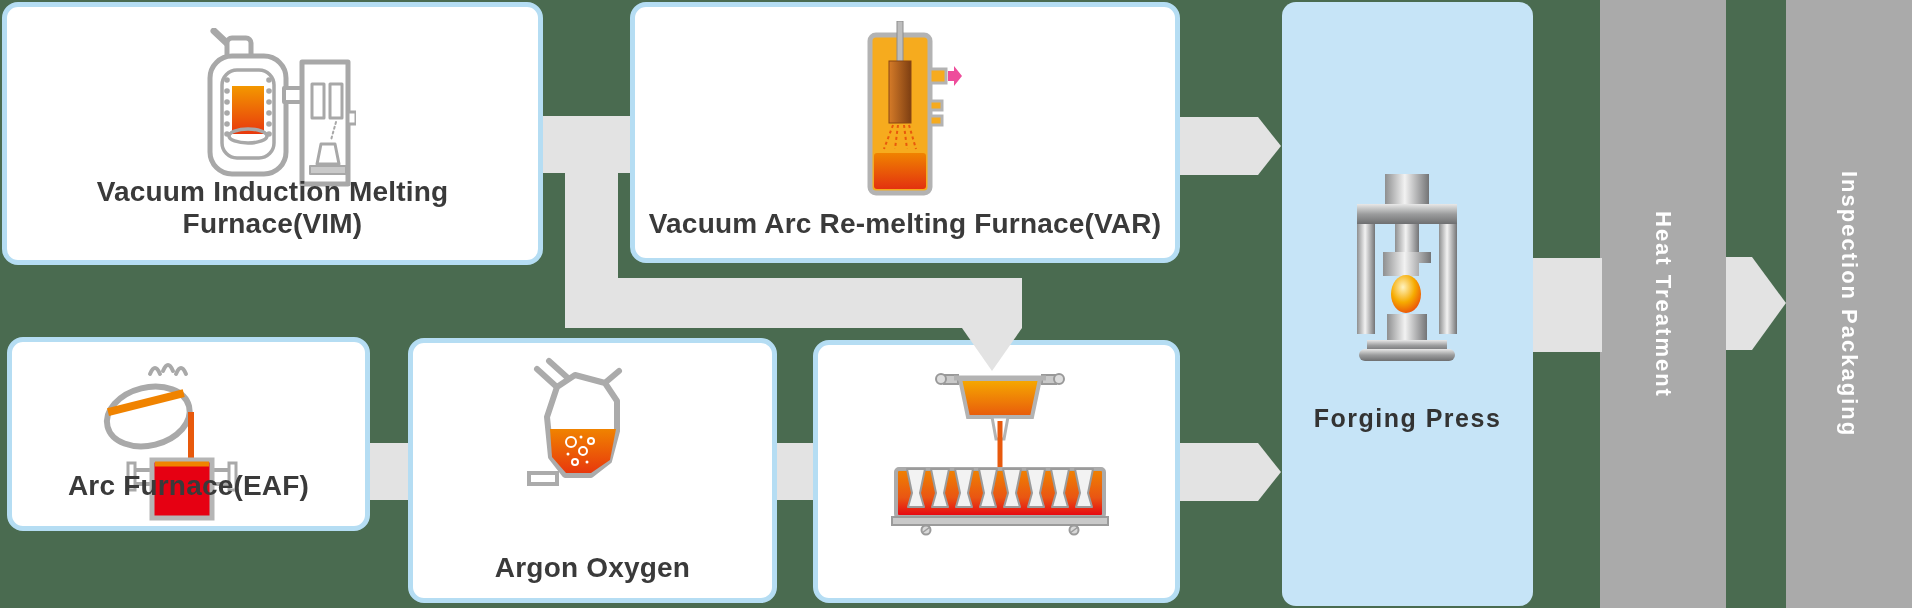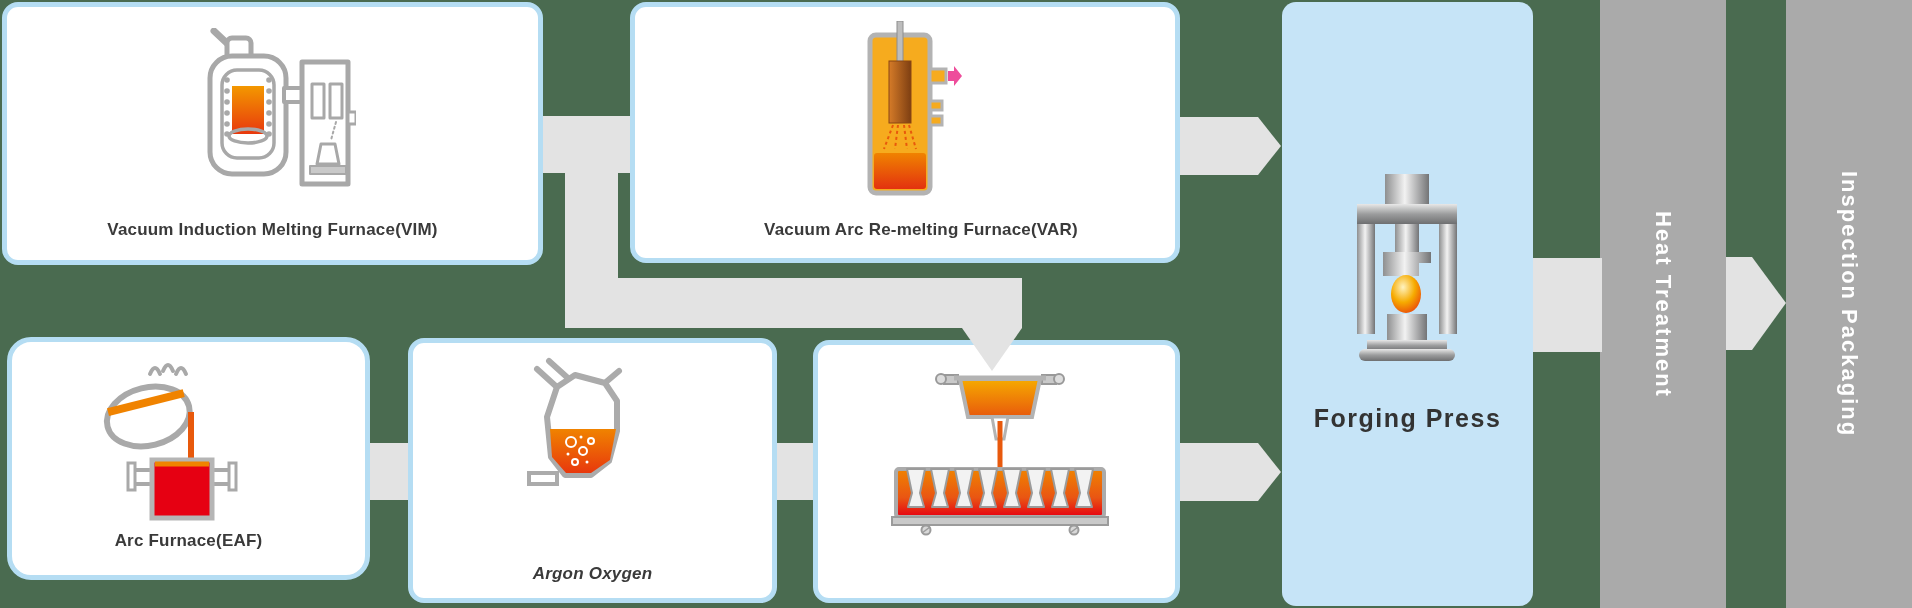--- a/index.html
+++ b/index.html
@@ -1,32 +1,32 @@
 <!DOCTYPE html>
 <html><head>
 <meta charset="utf-8">
 <style>
   html,body{margin:0;padding:0;background:#4A6B50;}
   .stage{position:relative;width:1912px;height:608px;background:#4A6B50;overflow:hidden;
          font-family:"Liberation Sans",sans-serif;}
   .card{position:absolute;background:#ffffff;border:5px solid #B5DDF3;border-radius:16px;
         box-sizing:border-box;z-index:1;}
   .card-label{position:absolute;left:0;right:0;text-align:center;
-        font-weight:bold;font-size:17px;color:#3A3A3A;letter-spacing:.2px;}
+        font-weight:bold;font-size:28px;color:#3A3A3A;letter-spacing:.2px;}
   .card-label.two-line{line-height:32px;}
   .icon{position:absolute;}
   #card-vim{left:2px;top:2px;width:541px;height:263px;}
   #card-var{left:630px;top:2px;width:550px;height:261px;}
-  #card-eaf{left:7px;top:337px;width:363px;height:243px;border-radius:24px;}
+  #card-eaf{left:7px;top:337px;width:363px;height:194px;}
   #card-aod{left:408px;top:338px;width:369px;height:265px;}
   #card-ingot{left:813px;top:340px;width:367px;height:263px;}
   #vim-label{bottom:20px;}
-  #var-label{bottom:18px;padding-left:32px;}
+  #var-label{bottom:18px;}
   #eaf-label{bottom:24px;}
-  #aod-label{bottom:8px;font-style:italic;}
+  #aod-label{bottom:14px;}
   #ingot-label{bottom:24px;}
   .process-box{position:absolute;left:1282px;top:2px;width:251px;height:604px;
         background:#C6E4F7;border-radius:14px;z-index:1;}
   .process-box-label{position:absolute;left:0;right:0;top:402px;text-align:center;
         font-weight:bold;font-size:25px;color:#333333;letter-spacing:1.5px;}
   .vbar{position:absolute;top:0;height:608px;width:126px;background:#AAAAAA;
         display:flex;align-items:center;justify-content:center;z-index:1;}
   #bar-heat{left:1600px;}
   #bar-inspection{left:1786px;}
   .vbar span{writing-mode:vertical-rl;font-weight:bold;font-size:22px;color:#ffffff;

